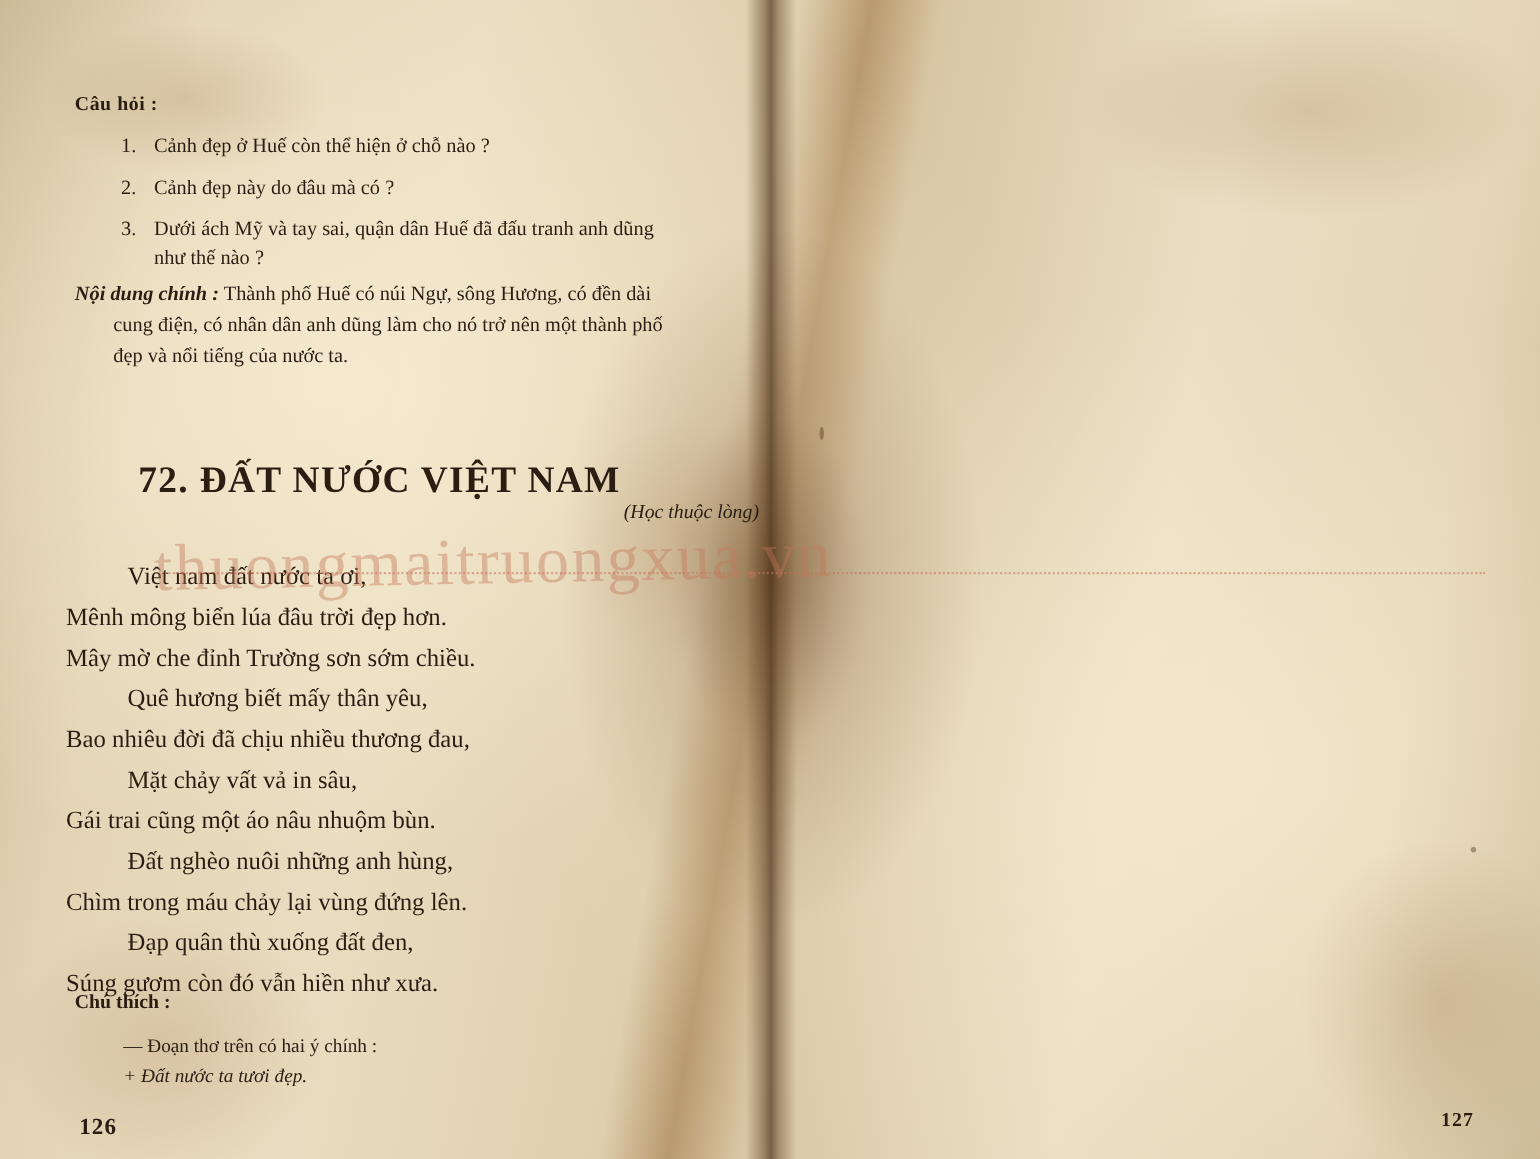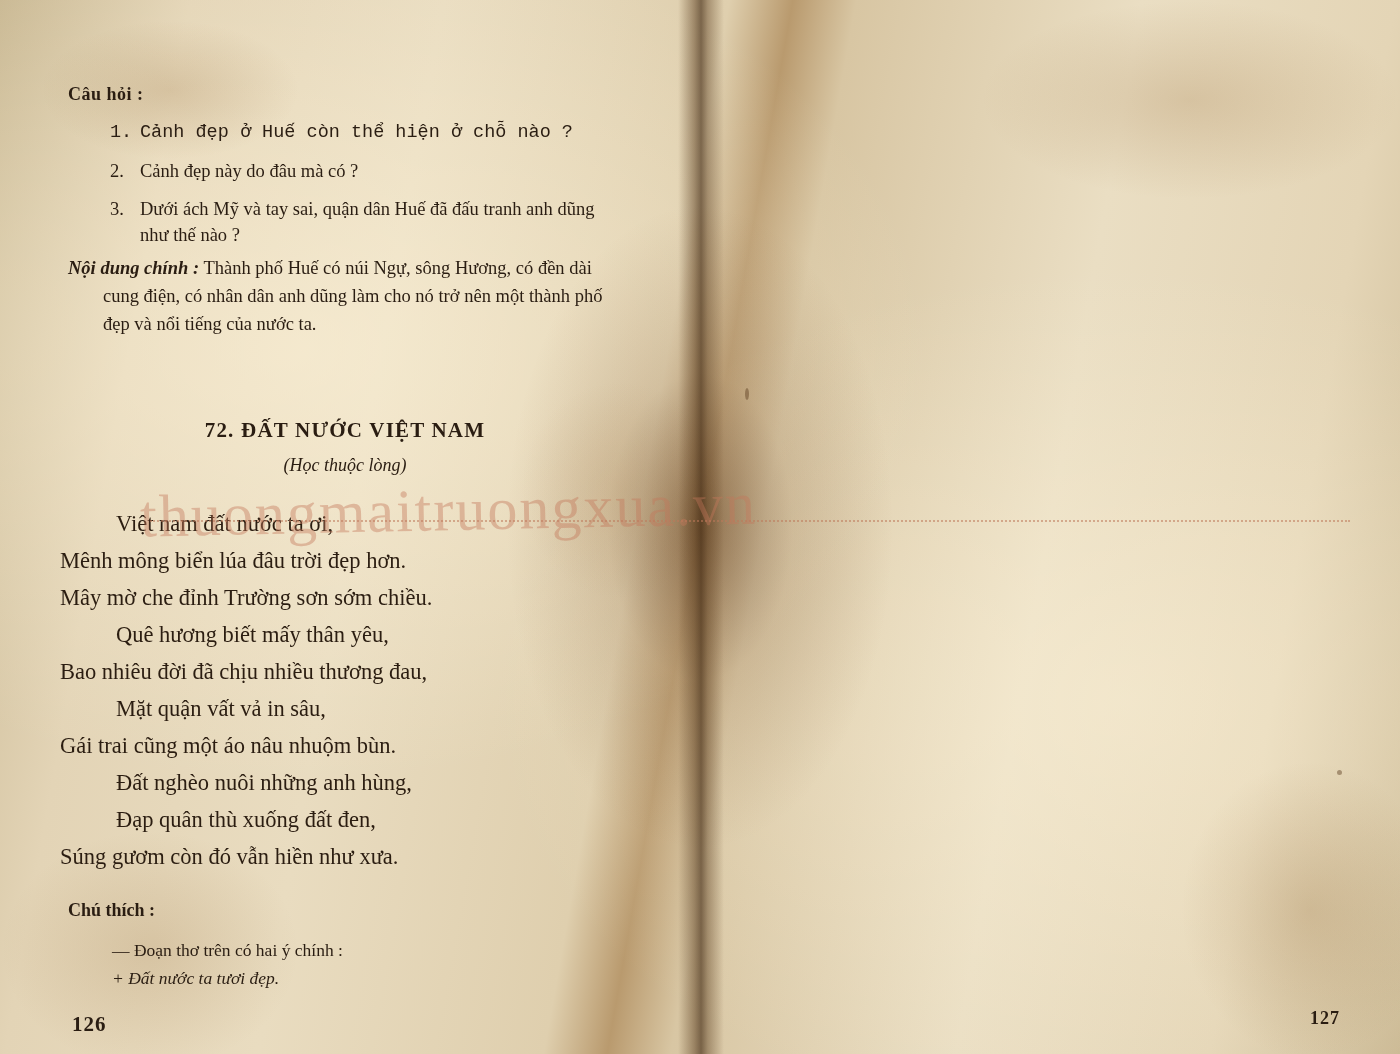--- a/index.html
+++ b/index.html
@@ -55,39 +55,39 @@
   
   .lp-questions-head {
     position: absolute; left: 68px; top: 84px;
     font-size: 18px; font-weight: bold; letter-spacing: .5px;
   }
   .ql {
     position: absolute; left: 110px; width: 570px;
     font-size: 18.5px; line-height: 26px;
   }
   .ql .num { display: inline-block; width: 30px; }
-  .q1 { top: 120px; font-family: Liberation Mono, monospace; }
+  .q1 { top: 120px; }
   .q2 { top: 158px; }
   .q3 { top: 196px; }
   .q3 .cont { display: block; margin-left: 30px; }
 
   .noidung {
     position: absolute; left: 68px; top: 254px; width: 615px;
     font-size: 18.5px; line-height: 28px; text-align: justify;
   }
   .noidung .l2, .noidung .l3 { display: block; margin-left: 35px; }
 
   .lesson-title {
     position: absolute; left: 0; right: 0; top: 418px;
     text-align: center;
-    font-size: 21px; font-weight: bold; letter-spacing: 1.2px;
+    font-size: 34px; font-weight: bold; letter-spacing: 1.2px;
   }
   .lesson-sub {
     position: absolute; left: 0; right: 0; top: 455px;
-    text-align: center; font-style: italic; font-size: 18px;
+    text-align: right; font-style: italic; font-size: 18px;
   }
   .poem {
     position: absolute; left: 60px; top: 505px; width: 600px;
     font-size: 22.5px; line-height: 37px;
     color: #2b1d11;
   }
   .poem div { white-space: pre; }
   .poem .ind { padding-left: 56px; }
 
   .chuthich-head {
@@ -181,23 +181,24 @@
 
     <div class="lesson-title">72.  ĐẤT NƯỚC VIỆT NAM</div>
     <div class="lesson-sub">(Học thuộc lòng)</div>
 
     <div class="poem">
       <div class="ind">Việt nam đất nước ta ơi,</div>
       <div>Mênh mông biển lúa đâu trời đẹp hơn.</div>
       <div>Mây mờ che đỉnh Trường sơn sớm chiều.</div>
       <div class="ind">Quê hương biết mấy thân yêu,</div>
       <div>Bao nhiêu đời đã chịu nhiều thương đau,</div>
-      <div class="ind">Mặt quận vất vả in sâu,</div>
+      <div class="ind">Mặt chảy vất vả in sâu,</div>
       <div>Gái trai cũng một áo nâu nhuộm bùn.</div>
       <div class="ind">Đất nghèo nuôi những anh hùng,</div>
+      <div>Chìm trong máu chảy lại vùng đứng lên.</div>
       <div class="ind">Đạp quân thù xuống đất đen,</div>
       <div>Súng gươm còn đó vẫn hiền như xưa.</div>
     </div>
 
     <div class="chuthich-head">Chú thích :</div>
     <div class="ct-line ct1">—  Đoạn thơ trên có hai ý chính :</div>
     <div class="ct-line ct2">+  Đất nước ta tươi đẹp.</div>
 
     <div class="folio-left">126</div>
   </div>

